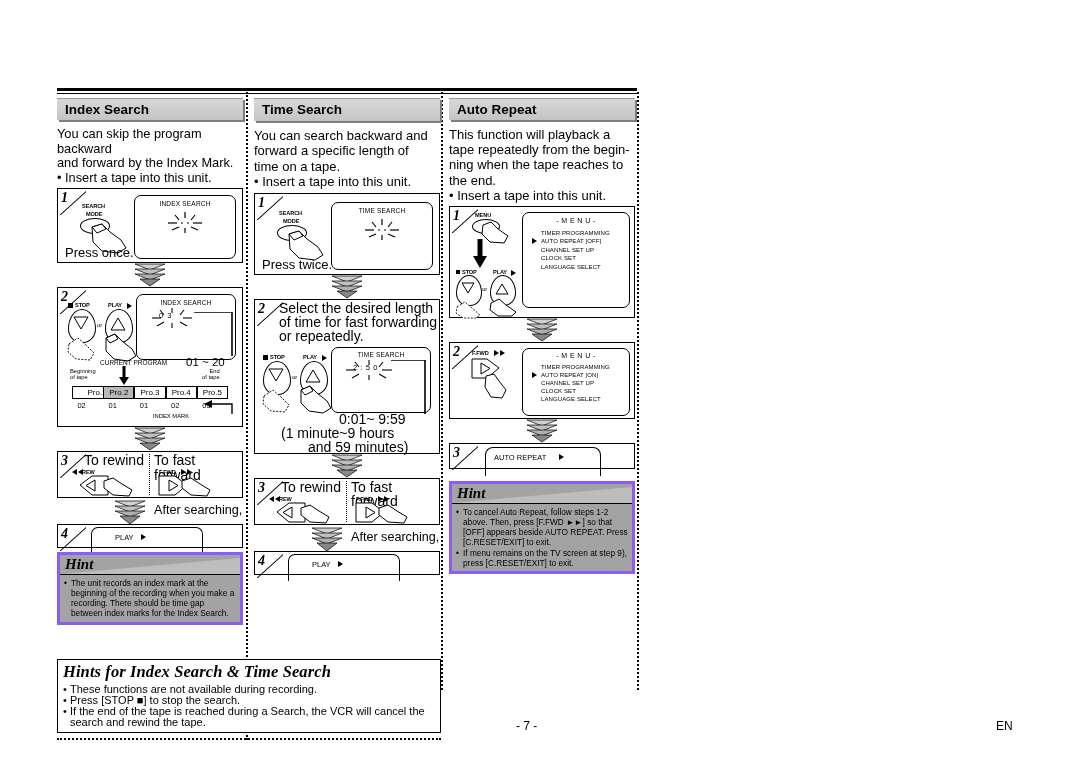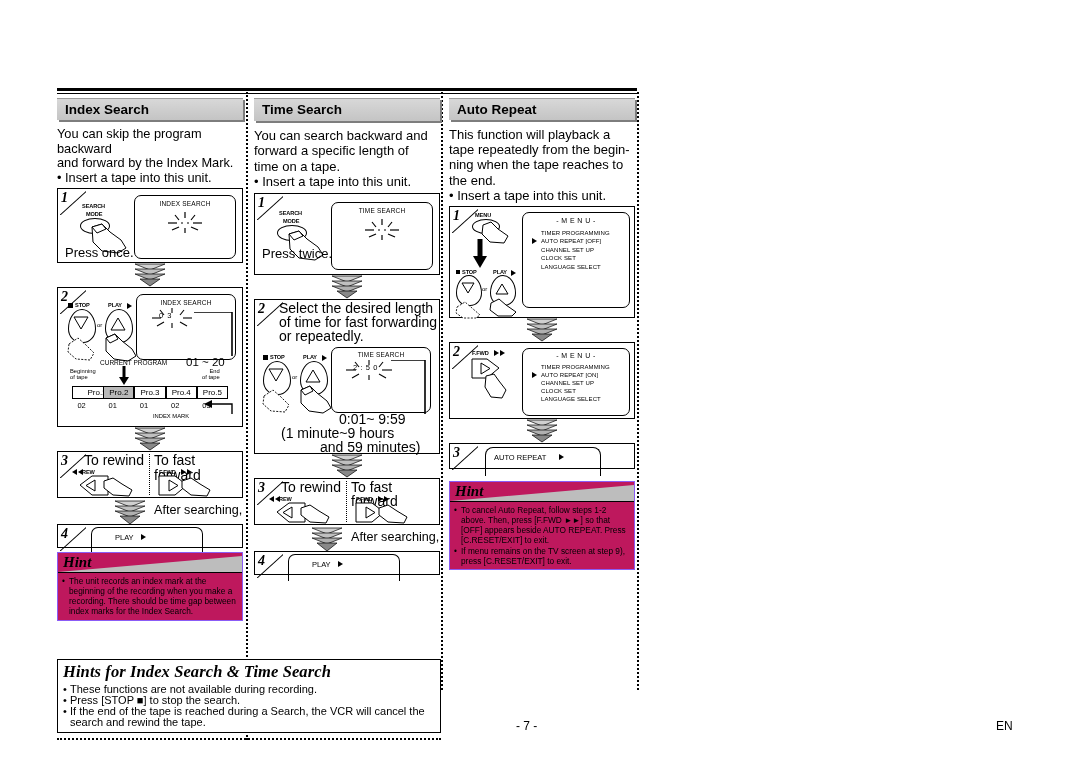--- a/index.html
+++ b/index.html
@@ -82,21 +82,21 @@
   .tri-right{border-top:5px solid transparent;border-bottom:5px solid transparent;border-left:8px solid #000;}
 
   .orlbl{position:absolute;font-size:6px;}
 
   
   .arrows{position:relative;width:100%;height:24px;}
   .arrows svg{position:absolute;left:50%;transform:translateX(-50%);top:0;}
 
   
   .hint{
-    position:relative;border:1px solid #8b5cf6;background:#be185d;box-sizing:border-box;
+    position:relative;border:3px solid #8b5cf6;background:#a3a3a3;box-sizing:border-box;
   }
   .hint-head{
     position:relative;height:19px;overflow:hidden;border-bottom:1px solid #000;
   }
   .hint-head .wedge{
     position:absolute;left:0;top:0;width:100%;height:19px;
   }
   .hint-head span{
     position:absolute;left:5px;top:1px;font-size:15px;font-weight:bold;font-style:italic;
     font-family:"Liberation Serif",serif;z-index:2;
@@ -399,21 +399,21 @@
             <line x1="6" y1="14" x2="15" y2="14"></line>
             <line x1="40" y1="14" x2="31" y2="14"></line>
             <line x1="10" y1="21" x2="17" y2="18"></line>
             <line x1="36" y1="21" x2="29" y2="18"></line>
             <line x1="23" y1="24" x2="23" y2="19"></line>
             <line x1="19" y1="14" x2="21" y2="14"></line>
             <line x1="25" y1="14" x2="27" y2="14"></line>
           </g>
         </svg>
       </div>
-      <div class="bigtxt" style="left:7px;top:52px;">Press twice.</div>
+      <div class="bigtxt" style="left:7px;top:63px;">Press twice.</div>
     </div>
 
     <div class="arrows">
       <svg width="34" height="24" viewBox="0 0 34 24">
         <g stroke="#000" stroke-width="0.7">
           <polygon points="2,1 32,1 17,7" fill="#d0d0d0"></polygon>
           <polygon points="2,6 32,6 17,12" fill="#c0c0c0"></polygon>
           <polygon points="2,11 32,11 17,17" fill="#b0b0b0"></polygon>
           <polygon points="7,16 27,16 17,23" fill="#888"></polygon>
         </g>
@@ -469,21 +469,21 @@
         </svg>
         <div style="position:absolute;left:21px;top:15px;font-size:7.5px;letter-spacing:0.6px;">2 : 5 0</div>
       </div>
       <svg width="80" height="56" style="position:absolute;left:118px;top:60px;">
         <polyline points="18,0 52,0 52,54" fill="none" stroke="#000" stroke-width="1.6"></polyline>
       </svg>
 
       <div class="steptxt" style="left:84px;top:112px;">0:01~ 9:59</div>
       <div class="steptxt" style="left:26px;top:126px;">
         <span>(1 minute~9 hours</span><br>
-        <span style="margin-left:39px;display:inline-block;">and 59 minutes)</span>
+        <span style="margin-left:27px;display:inline-block;">and 59 minutes)</span>
       </div>
     </div>
 
     <div class="arrows">
       <svg width="34" height="24" viewBox="0 0 34 24">
         <g stroke="#000" stroke-width="0.7">
           <polygon points="2,1 32,1 17,7" fill="#d0d0d0"></polygon>
           <polygon points="2,6 32,6 17,12" fill="#c0c0c0"></polygon>
           <polygon points="2,11 32,11 17,17" fill="#b0b0b0"></polygon>
           <polygon points="7,16 27,16 17,23" fill="#888"></polygon>

